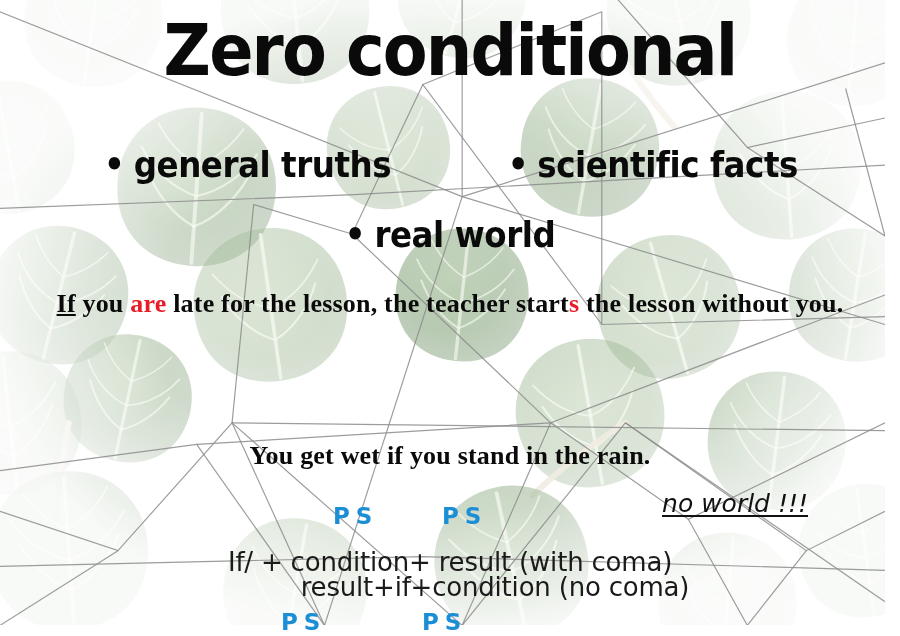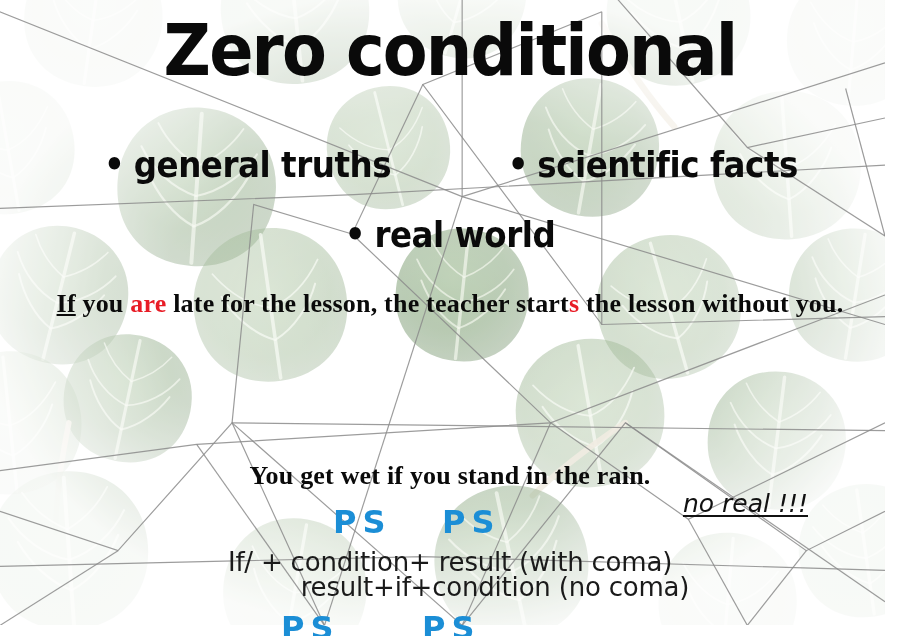--- a/index.html
+++ b/index.html
@@ -91,21 +91,21 @@
     width: 900px;
     text-align: center;
     font-family: "Liberation Serif", "DejaVu Serif", serif;
     font-weight: bold;
     font-size: 26px;
     line-height: 1.22;
     color: #0a0a0a;
     letter-spacing: 0.2px;
   }
   .sentence-1 { top: 288px; }
-  .sentence-2 { top: 460px; }
+  .sentence-2 { top: 440px; }
 
   .u { text-decoration: underline; text-underline-offset: 2px; }
   .red { color: #e81c26; }
 
   .note {
     width: 900px;
     left: 0;
     text-align: right;
     padding-right: 92px;
     box-sizing: border-box;
@@ -129,21 +129,21 @@
     font-size: 26px;
     color: #1a1a1a;
     letter-spacing: -0.2px;
   }
   .formula-1 { top: 535px; margin-top: 12px; }
   .formula-2 { top: 572px; margin-left: 45px; }
 
   .ps {
     font-family: "DejaVu Sans", sans-serif;
     font-weight: bold;
-    font-size: 32px;
+    font-size: 23px;
     letter-spacing: 6px;
     color: #1b8ed6;
   }
   .ps-a { top: 503px; left: 333px; }
   .ps-b { top: 503px; left: 442px; }
   .ps-c { top: 609px; left: 281px; }
   .ps-d { top: 609px; left: 422px; }
 </style>
 </head>
 <body>
@@ -284,21 +284,21 @@
     <div class="abs sentence sentence-1">
       <span class="u">If</span><span> you </span><span class="red">are</span><span> late for the lesson, the teacher start</span><span class="red">s</span><span> the lesson without you.</span>
     </div>
 
 
     <div class="abs sentence sentence-2">
       <span>You get wet if you stand in the rain.</span>
     </div>
 
     <div class="abs note note-2">
-      <span>no real !!!</span>
+      <span>no world !!!</span>
     </div>
 
     <div class="abs ps ps-a">PS</div>
     <div class="abs ps ps-b">PS</div>
 
     <div class="abs formula formula-1">If/ + condition+ result (with coma)</div>
     <div class="abs formula formula-2">result+if+condition (no coma)</div>
 
     <div class="abs ps ps-c">PS</div>
     <div class="abs ps ps-d">PS</div>

